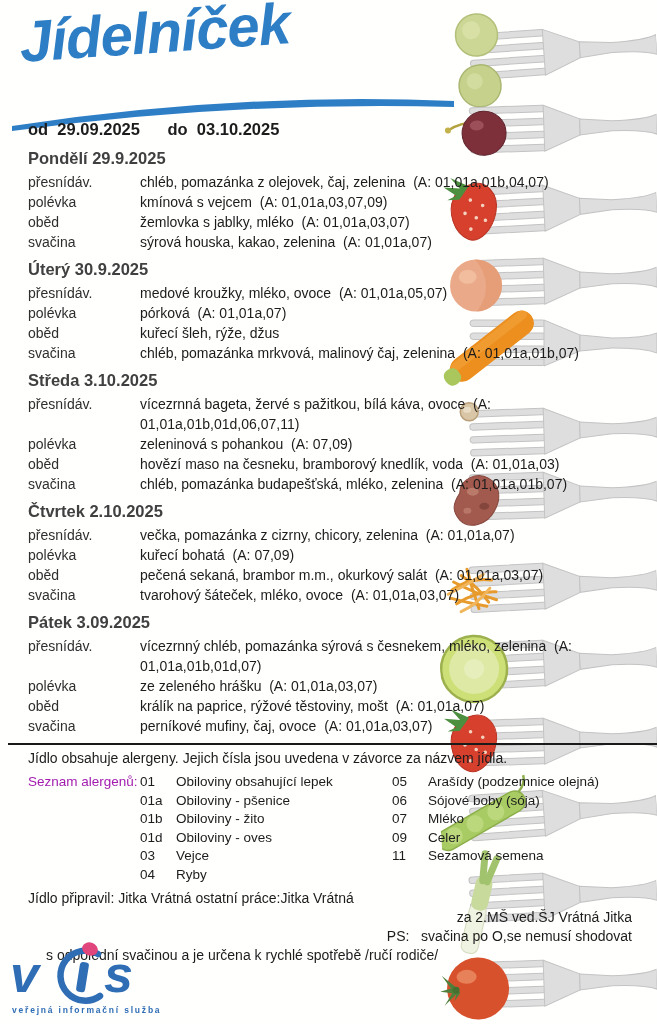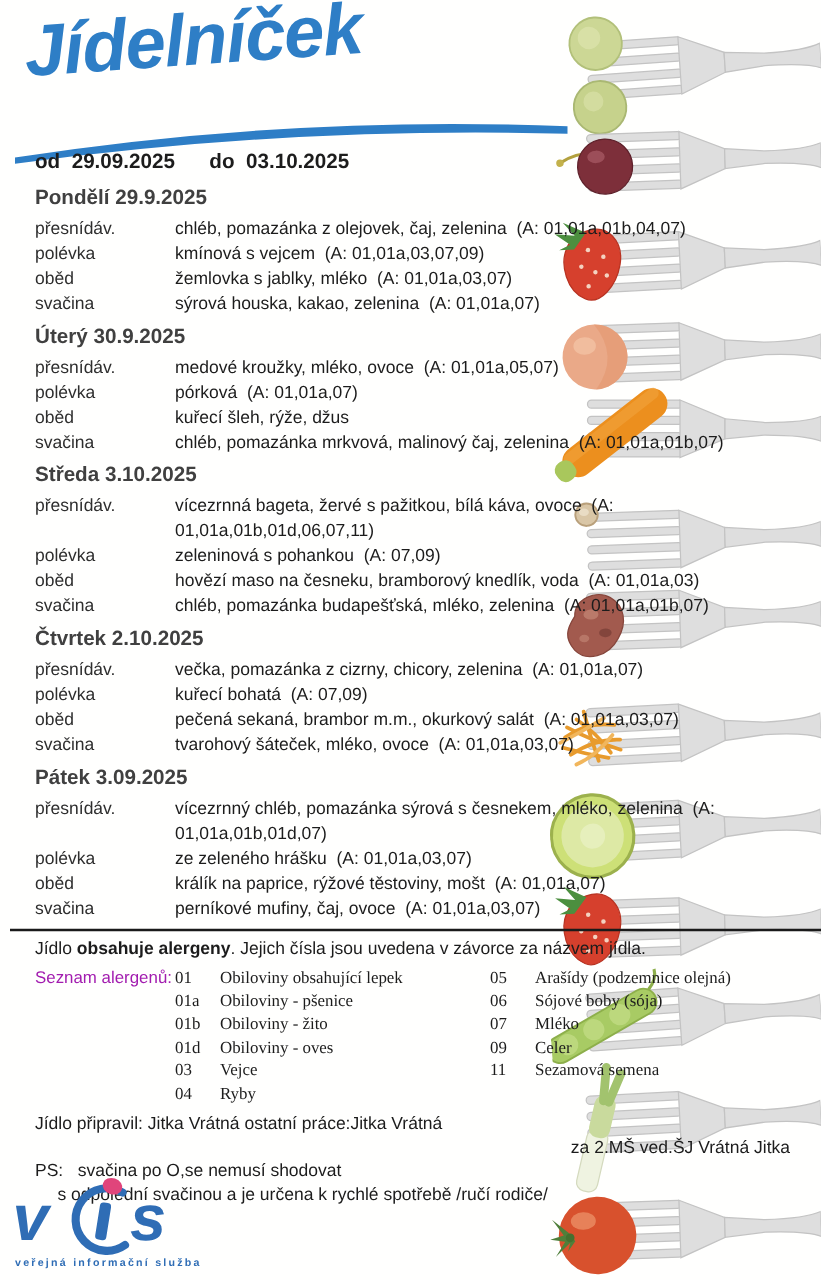--- a/index.html
+++ b/index.html
@@ -14,30 +14,30 @@
   .daterow{position:absolute;top:120px;left:28px;font-size:16.5px;font-weight:bold;z-index:2;white-space:pre;}
   
   .content{position:absolute;top:148px;left:28px;width:604px;z-index:2;}
   .day{margin-bottom:7px;}
   .day-title{font-size:16.5px;font-weight:bold;margin:0 0 4px 0;line-height:20px;color:#404040;}
   .row{display:flex;font-size:14px;line-height:20px;}
   .lbl{width:112px;flex:none;color:#2e2e2e;}
   .val{width:492px;white-space:pre-wrap;}
   .divider{border:none;border-top:2px solid #1a1a1a;margin:5px 0 4px -20px;width:669px;}
   .alg-note{font-size:14px;line-height:19px;margin:0;white-space:pre-wrap;}
-  .alg-note b{font-weight:bold;}
+  .alg-note b{font-weight:normal;}
   .allergens{display:flex;font-size:13.5px;line-height:18.5px;margin-top:5px;}
   .alg-label{width:112px;flex:none;color:#a21caf;}
   .alg-col{display:flex;flex-direction:column;}
   .alg-col.left{width:252px;}
-  .alg-row{display:flex;font-family:Liberation Serif, serif;}
+  .alg-row{display:flex;}
   .alg-code{width:36px;flex:none;}
   .footer{font-size:14px;line-height:19px;margin-top:5px;}
   .f-line2{margin-left:82px;text-align:right;}
-  .f-ps{white-space:pre-wrap;}
+  .f-ps{white-space:pre-wrap;text-align:right;}
   .f-ps2{margin-left:18px;}
   .logo{position:absolute;left:10px;top:936px;z-index:2;}
 </style>
 </head>
 <body>
 
 <div class="page">
 
   <div id="deco-layer">
       <div class="deco" style="top: 4px; left: 440px; height: 100px; transform: rotate(-4deg);"><svg width="217" height="100" viewBox="0 0 217 100">

